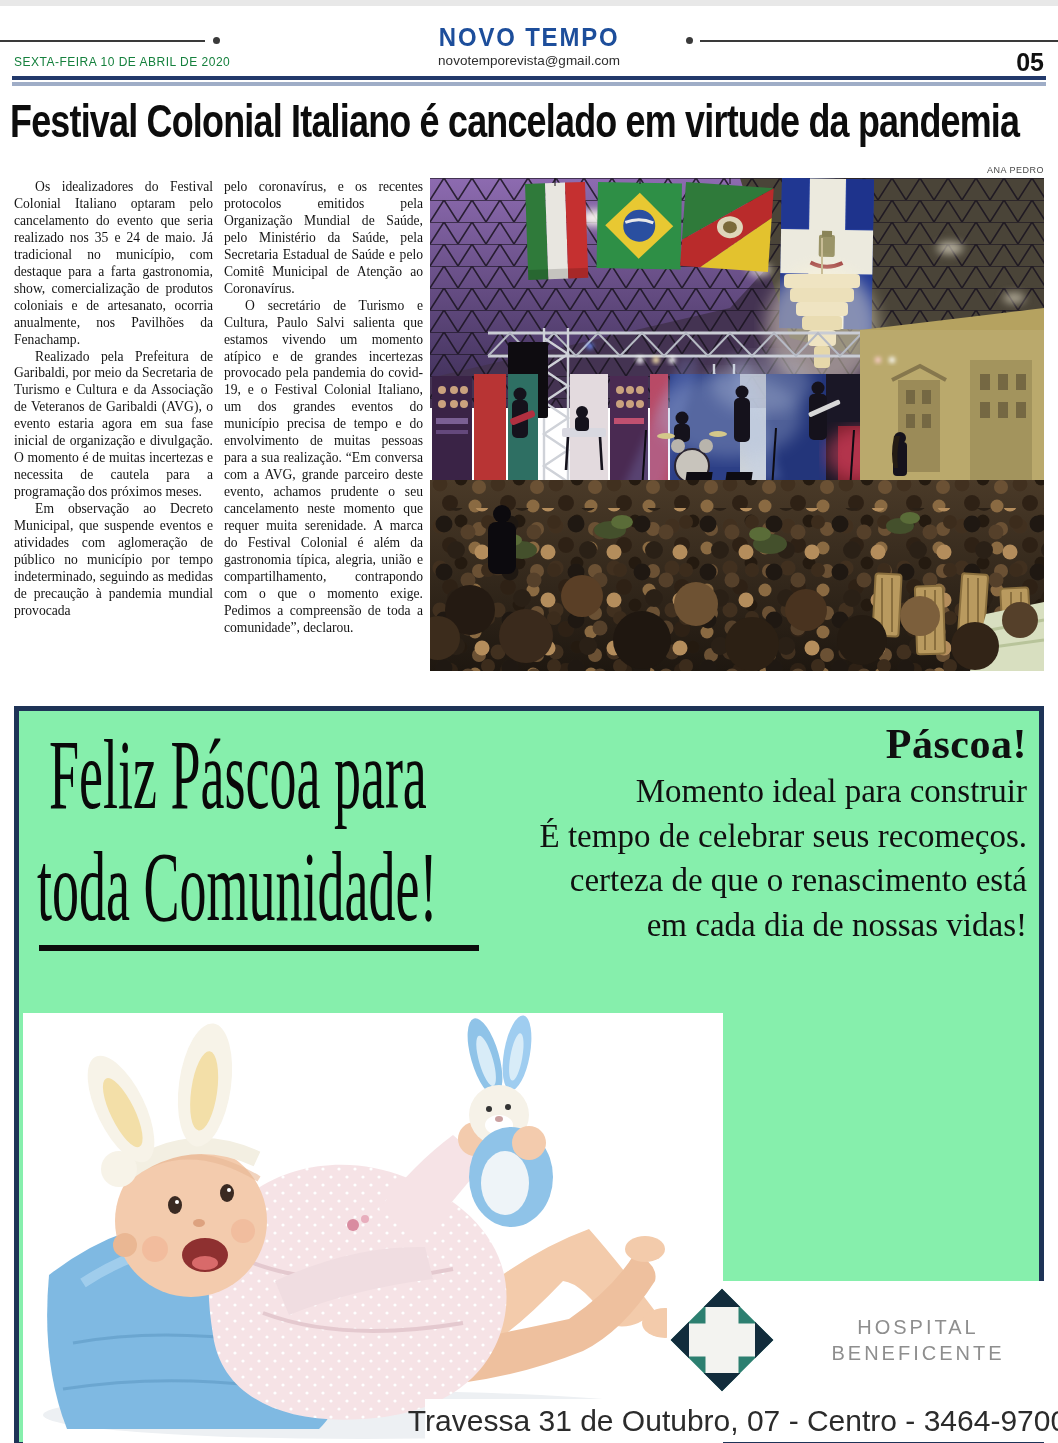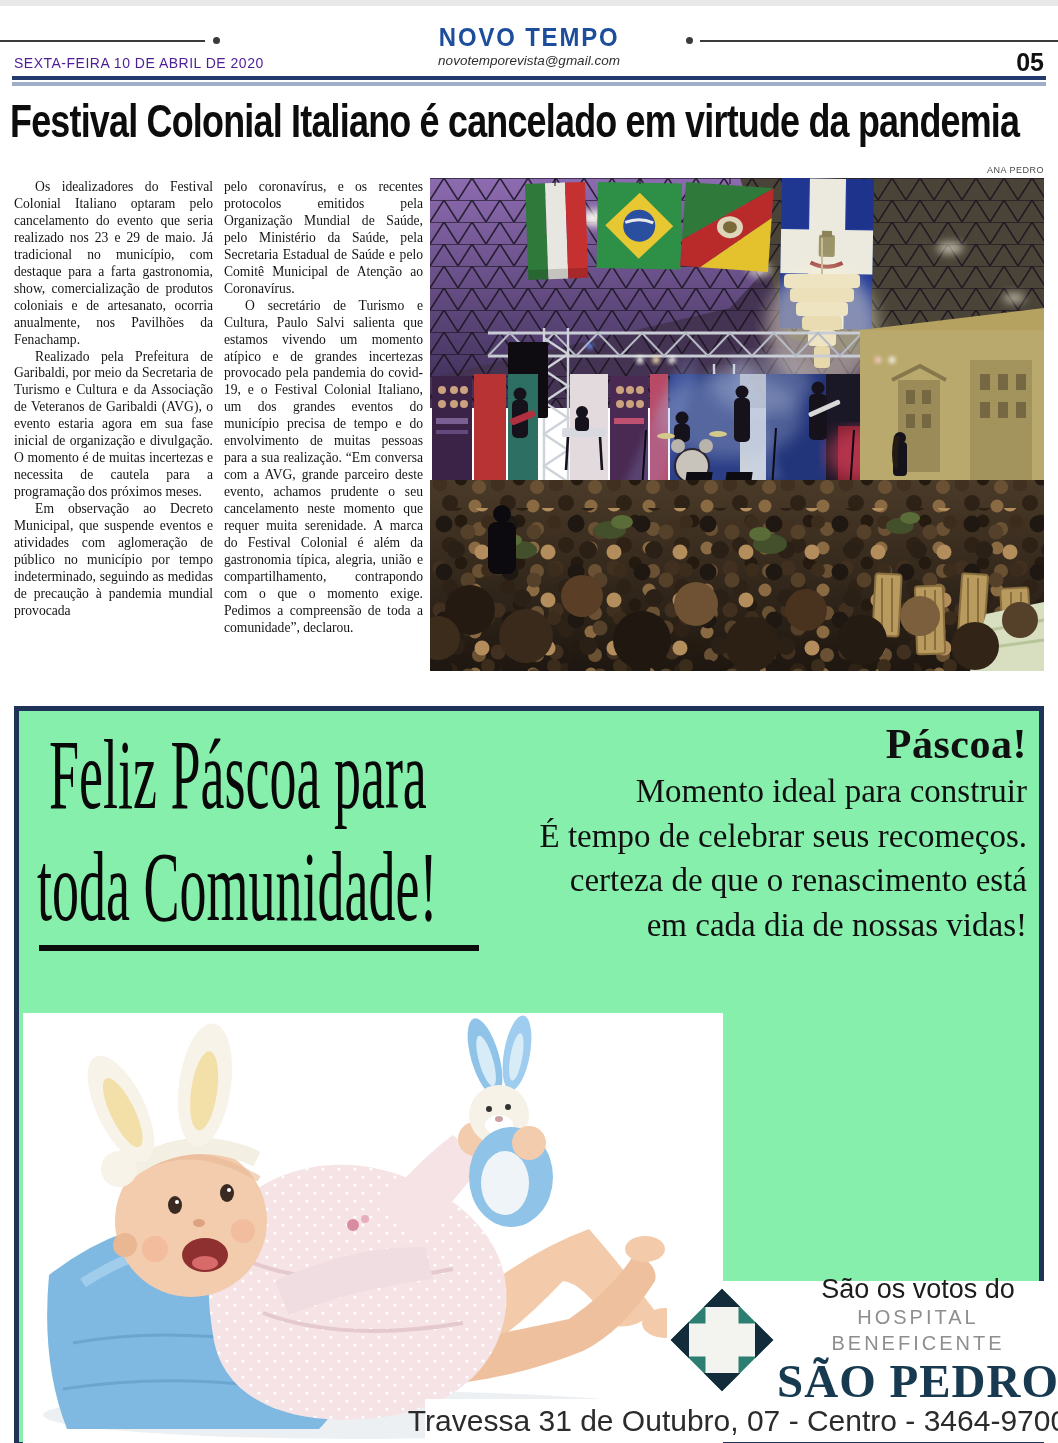--- a/index.html
+++ b/index.html
@@ -14,25 +14,25 @@
   .mast-line.right{left:700px;right:0;}
   .mast-bullet{position:absolute;width:7px;height:7px;border-radius:50%;background:#3a3a3a;top:31px;}
   .mast-bullet.left{left:213px;}
   .mast-bullet.right{left:686px;}
   .masthead{position:absolute;top:16px;left:0;right:0;text-align:center;}
   .masthead .title{
     font-family:"Liberation Sans",sans-serif;font-weight:bold;font-size:26px;
     color:#1d4e9b;letter-spacing:2px;transform:scaleX(.92);display:inline-block;
   }
   .masthead .email{
-    font-family:"Liberation Sans",sans-serif;font-style:italic;font-size:13.5px;color:#2e2e2e;margin-top:0px;
+    font-family:"Liberation Sans",sans-serif;font-size:13.5px;color:#2e2e2e;margin-top:0px;
   }
   .date-line{
     position:absolute;top:49px;left:14px;font-family:"Liberation Sans",sans-serif;
-    font-size:14px;color:#4c1d95;letter-spacing:.5px;
+    font-size:12px;color:#15803d;letter-spacing:.5px;
   }
   .page-num{
     position:absolute;top:42px;right:14px;font-family:"Liberation Sans",sans-serif;
     font-weight:bold;font-size:25px;color:#111;
   }
   .rule-navy{position:absolute;top:70px;left:12px;right:12px;height:4px;background:#22396b;}
   .rule-light{position:absolute;top:76px;left:12px;right:12px;height:4px;background:#9fadc7;}
   
   .headline{position:absolute;top:88px;left:10px;width:1040px;overflow:visible;}
   .headline span{
@@ -103,21 +103,21 @@
   <div class="date-line">SEXTA-FEIRA 10 DE ABRIL DE 2020</div>
   <div class="page-num">05</div>
   <div class="rule-navy"></div>
   <div class="rule-light"></div>
 
   <div class="headline">
     <span>Festival Colonial Italiano é cancelado em virtude da pandemia</span>
   </div>
 
   <div class="col c1">
-    <p>Os idealizadores do Festival Colonial Italiano optaram pelo cancelamento do evento que seria realizado nos 23 e 29 de maio. Já tradicional no município, com destaque para a farta gastronomia, show, comercialização de produtos coloniais e de artesanato, ocorria anualmente, nos Pavilhões da Fenachamp.</p>
+    <p>Os idealizadores do Festival Colonial Italiano optaram pelo cancelamento do evento que seria realizado nos 35 e 24 de maio. Já tradicional no município, com destaque para a farta gastronomia, show, comercialização de produtos coloniais e de artesanato, ocorria anualmente, nos Pavilhões da Fenachamp.</p>
     <p>Realizado pela Prefeitura de Garibaldi, por meio da Secretaria de Turismo e Cultura e da Associação de Veteranos de Garibaldi (AVG), o evento estaria agora em sua fase inicial de organização e divulgação. O momento é de muitas incertezas e necessita de cautela para a programação dos próximos meses.</p>
     <p>Em observação ao Decreto Municipal, que suspende eventos e atividades com aglomeração de público no município por tempo indeterminado, seguindo as medidas de precaução à pandemia mundial provocada</p>
   </div>
   <div class="col c2">
     <p class="noindent">pelo coronavírus, e os recentes protocolos emitidos pela Organização Mundial de Saúde, pelo Ministério da Saúde, pela Secretaria Estadual de Saúde e pelo Comitê Municipal de Atenção ao Coronavírus.</p>
     <p>O secretário de Turismo e Cultura, Paulo Salvi salienta que estamos vivendo um momento atípico e de grandes incertezas provocado pela pandemia do covid-19, e o Festival Colonial Italiano, um dos grandes eventos do município precisa de tempo e do envolvimento de muitas pessoas para a sua realização. “Em conversa com a AVG, grande parceiro deste evento, achamos prudente o seu cancelamento neste momento que requer muita serenidade. A marca do Festival Colonial é além da gastronomia típica, alegria, união e compartilhamento, contrapondo com o que o momento exige. Pedimos a compreensão de toda a comunidade”, declarou.</p>
   </div>
 
   <div class="credit">ANA PEDRO</div>
   <svg class="photo" viewBox="0 0 614 493" preserveAspectRatio="none">
@@ -499,22 +499,20 @@
       <svg class="logo" viewBox="0 0 120 120">
         <polygon points="60,4 116,60 60,116 4,60" fill="#2c7f70"></polygon>
         <polygon points="60,4 80,24 40,24" fill="#122c3c"></polygon>
         <polygon points="116,60 96,40 96,80" fill="#122c3c"></polygon>
         <polygon points="60,116 40,96 80,96" fill="#122c3c"></polygon>
         <polygon points="4,60 24,80 24,40" fill="#122c3c"></polygon>
         <rect x="42" y="24" width="36" height="72" fill="#f3f3f0"></rect>
         <rect x="24" y="42" width="72" height="36" fill="#f3f3f0"></rect>
       </svg>
       <div class="stack">
-        <div class="intro">São os votos do</div>
         <div class="type">HOSPITAL BENEFICENTE</div>
-        <div class="name">SÃO PEDRO</div>
       </div>
     </div>
 
     <div class="address">Travessa 31 de Outubro, 07 - Centro - 3464-9700</div>
   </div>
 
 </div>
 
 </body></html>

